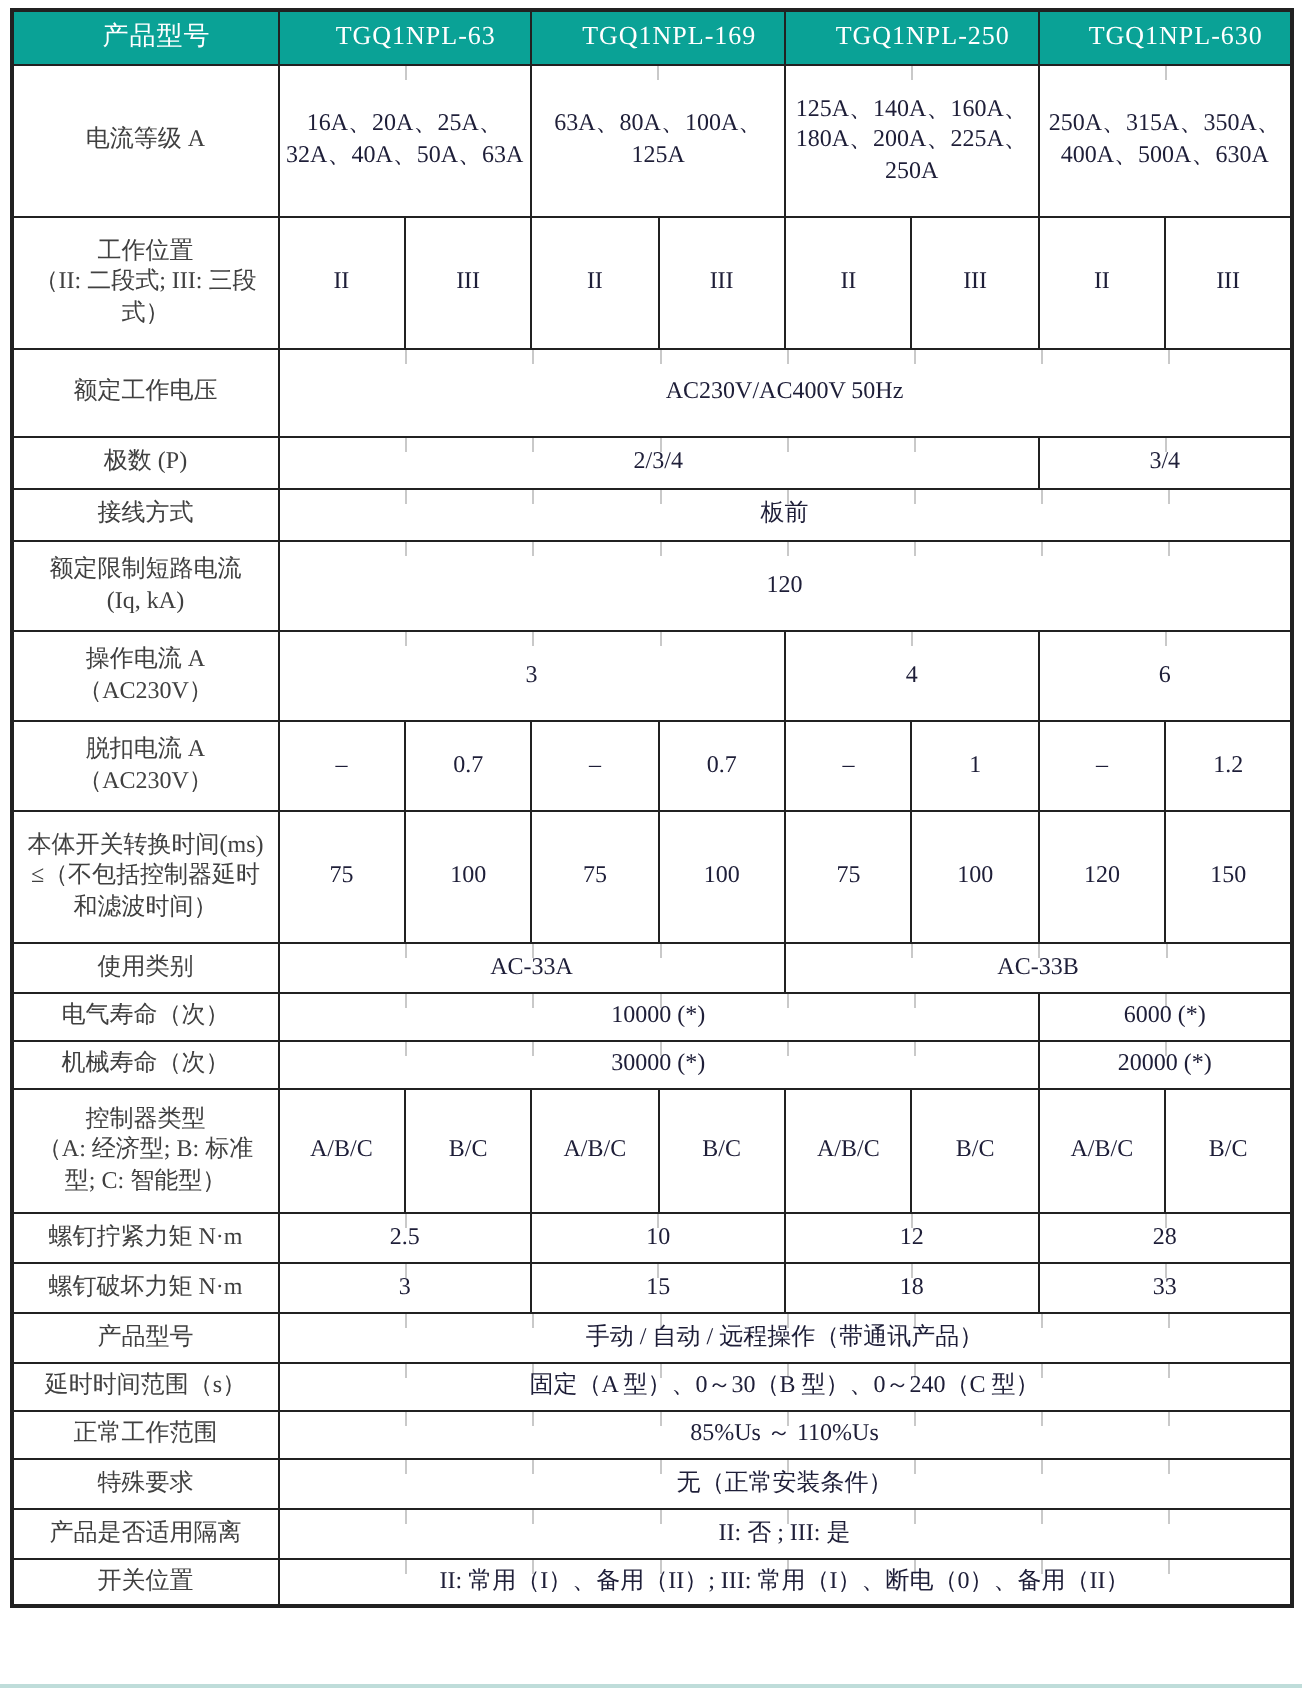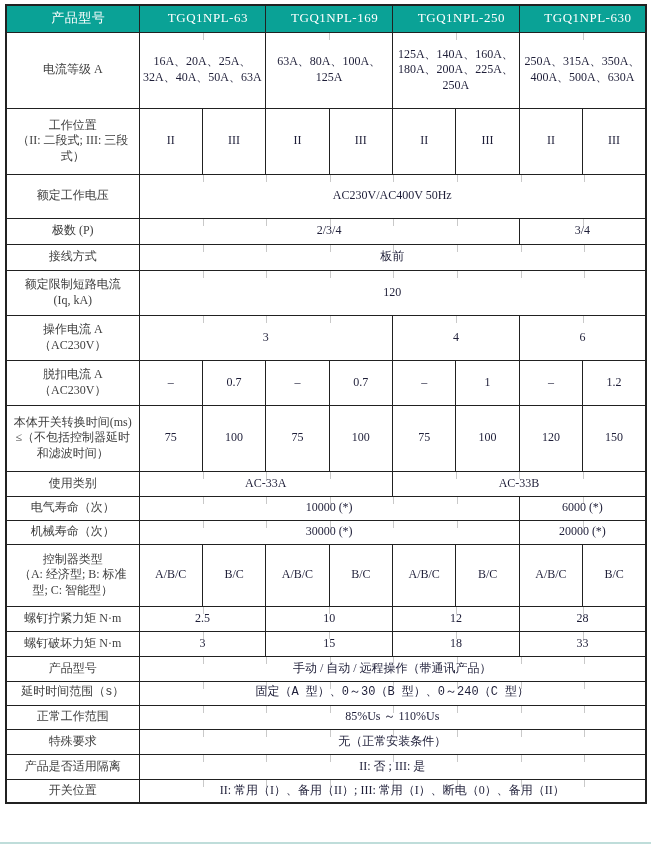--- a/index.html
+++ b/index.html
@@ -181,21 +181,21 @@
         <th class="row-label">螺钉破坏力矩 N·m</th>
         <td colspan="2" class="ghost">3</td>
         <td colspan="2" class="ghost">15</td>
         <td colspan="2" class="ghost">18</td>
         <td colspan="2" class="ghost">33</td>
       </tr>
       <tr style="height: 25px;">
         <th class="row-label">产品型号</th>
         <td colspan="8" class="ghost">手动 / 自动 / 远程操作（带通讯产品）</td>
       </tr>
-      <tr style="height: 24px; font-family: Liberation Mono, monospace;">
+      <tr style="height: 24px;">
         <th class="row-label">延时时间范围（s）</th>
         <td colspan="8" class="ghost">固定（A 型）、0～30（B 型）、0～240（C 型）</td>
       </tr>
       <tr style="height: 24px; padding-left: 20px;">
         <th class="row-label">正常工作范围</th>
         <td colspan="8" class="ghost">85%Us ～ 110%Us</td>
       </tr>
       <tr style="height: 25px; padding-left: 32px;">
         <th class="row-label">特殊要求</th>
         <td colspan="8" class="ghost">无（正常安装条件）</td>

